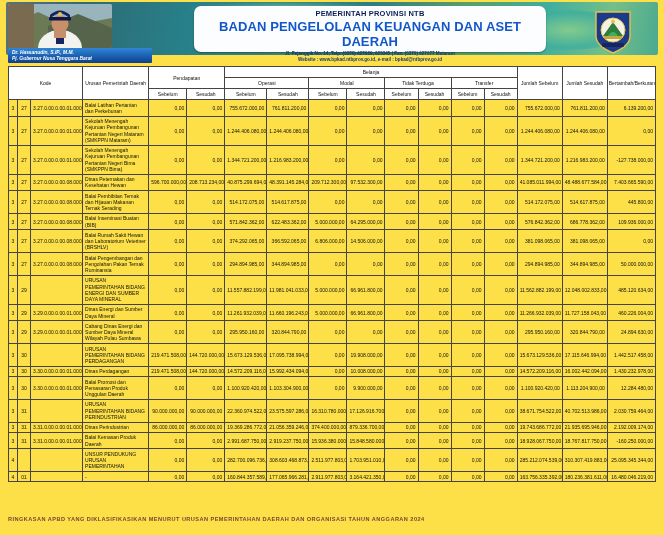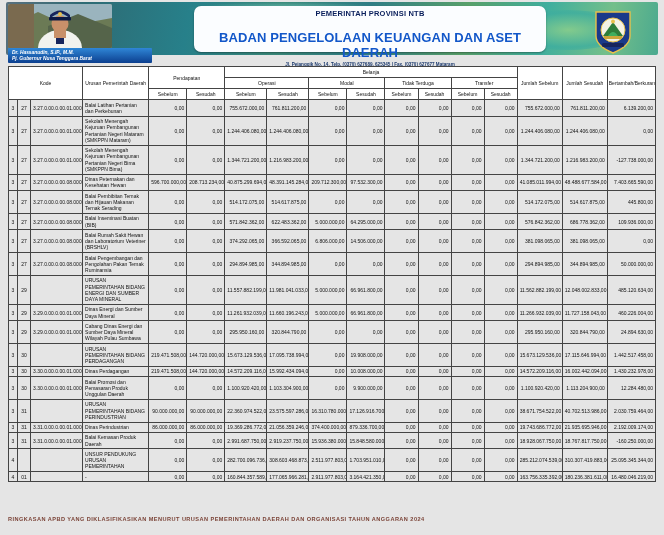--- a/index.html
+++ b/index.html
@@ -1,37 +1,37 @@
 <!DOCTYPE html>
 <html><head>
 <meta charset="utf-8">
 <style>
   * { margin:0; padding:0; box-sizing:border-box; }
   html,body { width:664px; background:#fff; font-family:"Liberation Sans", sans-serif; }
-  .page { position:relative; width:664px; height:535px; background:#e5e5e5; overflow:hidden; }
+  .page { position:relative; width:664px; height:535px; background:#fde047; overflow:hidden; }
 
   
   .banner { position:absolute; left:6px; top:2px; width:652px; height:53px;
     background:linear-gradient(100deg,#59707e 0%,#2e6b74 12%,#27808a 28%,#3a8a7a 42%,#2f7d85 55%,#58a06a 70%,#3fae9e 82%,#74bf8a 92%,#4aa98f 100%);
     border-radius:2px; }
   .banner .blob1 { position:absolute; left:180px; top:0; width:200px; height:14px; background:radial-gradient(ellipse at center,#7fd0c9 0%,transparent 70%); opacity:.7; }
   .banner .blob2 { position:absolute; right:30px; top:8px; width:120px; height:40px; background:radial-gradient(ellipse at center,#8fd08a 0%,#3fae9e 60%,transparent 100%); opacity:.8; border-radius:50%; }
   .banner .blob3 { position:absolute; right:110px; top:20px; width:80px; height:30px; background:radial-gradient(ellipse at center,#49c7c0 0%,transparent 75%); opacity:.8; }
 
   .gov-photo { position:absolute; left:8px; top:4px; width:104px; height:44px; overflow:hidden; border-radius:2px; }
   .name-ribbon { position:absolute; left:8px; top:48px; width:144px; height:15px;
     background:linear-gradient(180deg,#2f86d6 0%,#0c3f8f 100%);
     color:#fff; font-style:italic; font-weight:bold; font-size:4.9px; line-height:1.25;
     padding:1.5px 4px; border-radius:1px; }
 
   .letterhead { position:absolute; left:194px; top:6px; width:352px; height:46px;
     background:#fbfdff; border-radius:7px; text-align:center; padding-top:3px;
     box-shadow:0 1px 2px rgba(0,0,0,.35); }
   .lh-province { font-size:7.5px; font-weight:bold; color:#0a1f5c; letter-spacing:.2px; }
-  .lh-agency  { font-size:13px; font-weight:bold; color:#1257c9; letter-spacing:.1px; margin-top:12px; }
+  .lh-agency  { font-size:13px; font-weight:bold; color:#1257c9; letter-spacing:.1px; margin-top:1px; }
   .lh-address, .lh-web { font-size:4.6px; color:#1c3a6e; margin-top:1.5px; font-weight:bold; }
 
   .emblem { position:absolute; right:28px; top:10px; width:46px; height:44px; }
 
   
   table.apbd { position:absolute; left:8px; top:66px; width:648px; border-collapse:collapse; table-layout:fixed; }
   table.apbd th, table.apbd td { border:0.7px solid #444; color:#111; overflow:hidden; }
   table.apbd th { font-size:5px; font-weight:normal; text-align:center; vertical-align:middle; padding:2px 1px; background:#fff; }
   table.apbd td { font-size:5px; padding:1.5px 2px; vertical-align:middle; }
   td.c0, td.c1 { text-align:center; font-size:4.8px; }

